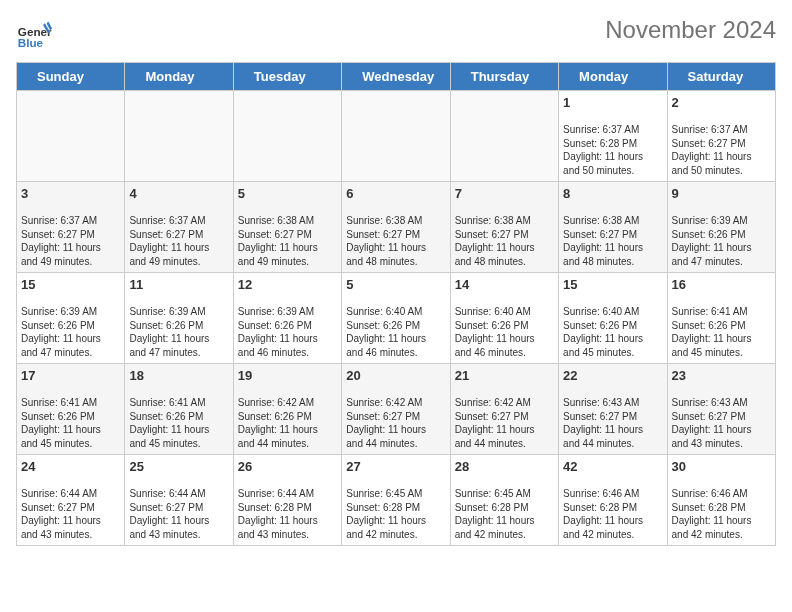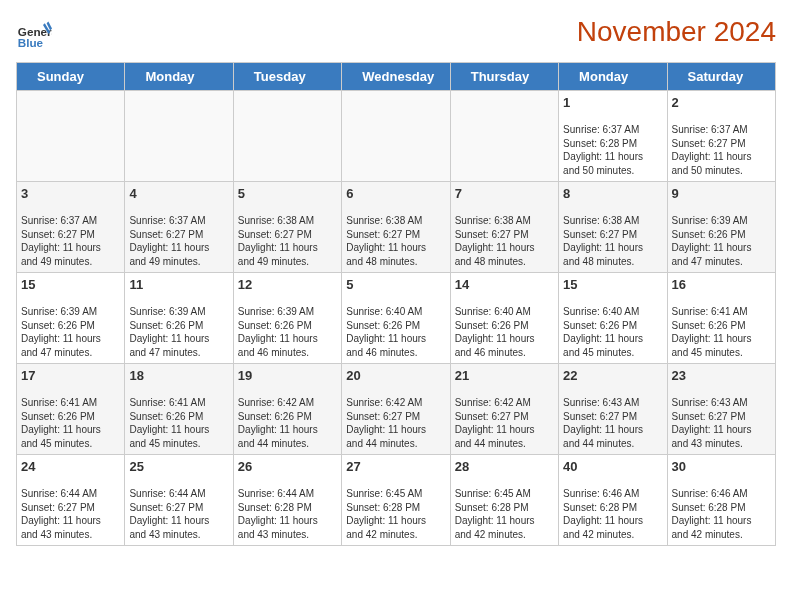--- a/index.html
+++ b/index.html
@@ -19,21 +19,21 @@
     .logo {
       display: flex;
       align-items: center;
       gap: 4px;
     }
     .logo-icon {
       width: 36px;
       height: 36px;
     }
     .title-area { text-align: right; }
-    .month-title { font-size: 28px; color: #c2410c; font-weight: normal; }
+    .month-title { font-size: 24px; color: #737373; font-weight: normal; }
     .location-title { font-size: 16px; color: #555; }
     table {
       width: 100%;
       border-collapse: collapse;
       table-layout: fixed;
     }
     th {
       background: #3a7bbf;
       color: #fff;
       font-size: 13px;
@@ -299,21 +299,21 @@
 and 42 minutes.</div>
         </td>
         <td>
           <div class="day-num">28</div>
           <div class="day-info" style="white-space: pre-line;">Sunrise: 6:45 AM
 Sunset: 6:28 PM
 Daylight: 11 hours
 and 42 minutes.</div>
         </td>
         <td>
-          <div class="day-num">40</div>
+          <div class="day-num">42</div>
           <div class="day-info" style="white-space: pre-line;">Sunrise: 6:46 AM
 Sunset: 6:28 PM
 Daylight: 11 hours
 and 42 minutes.</div>
         </td>
         <td>
           <div class="day-num">30</div>
           <div class="day-info" style="white-space: pre-line;">Sunrise: 6:46 AM
 Sunset: 6:28 PM
 Daylight: 11 hours

